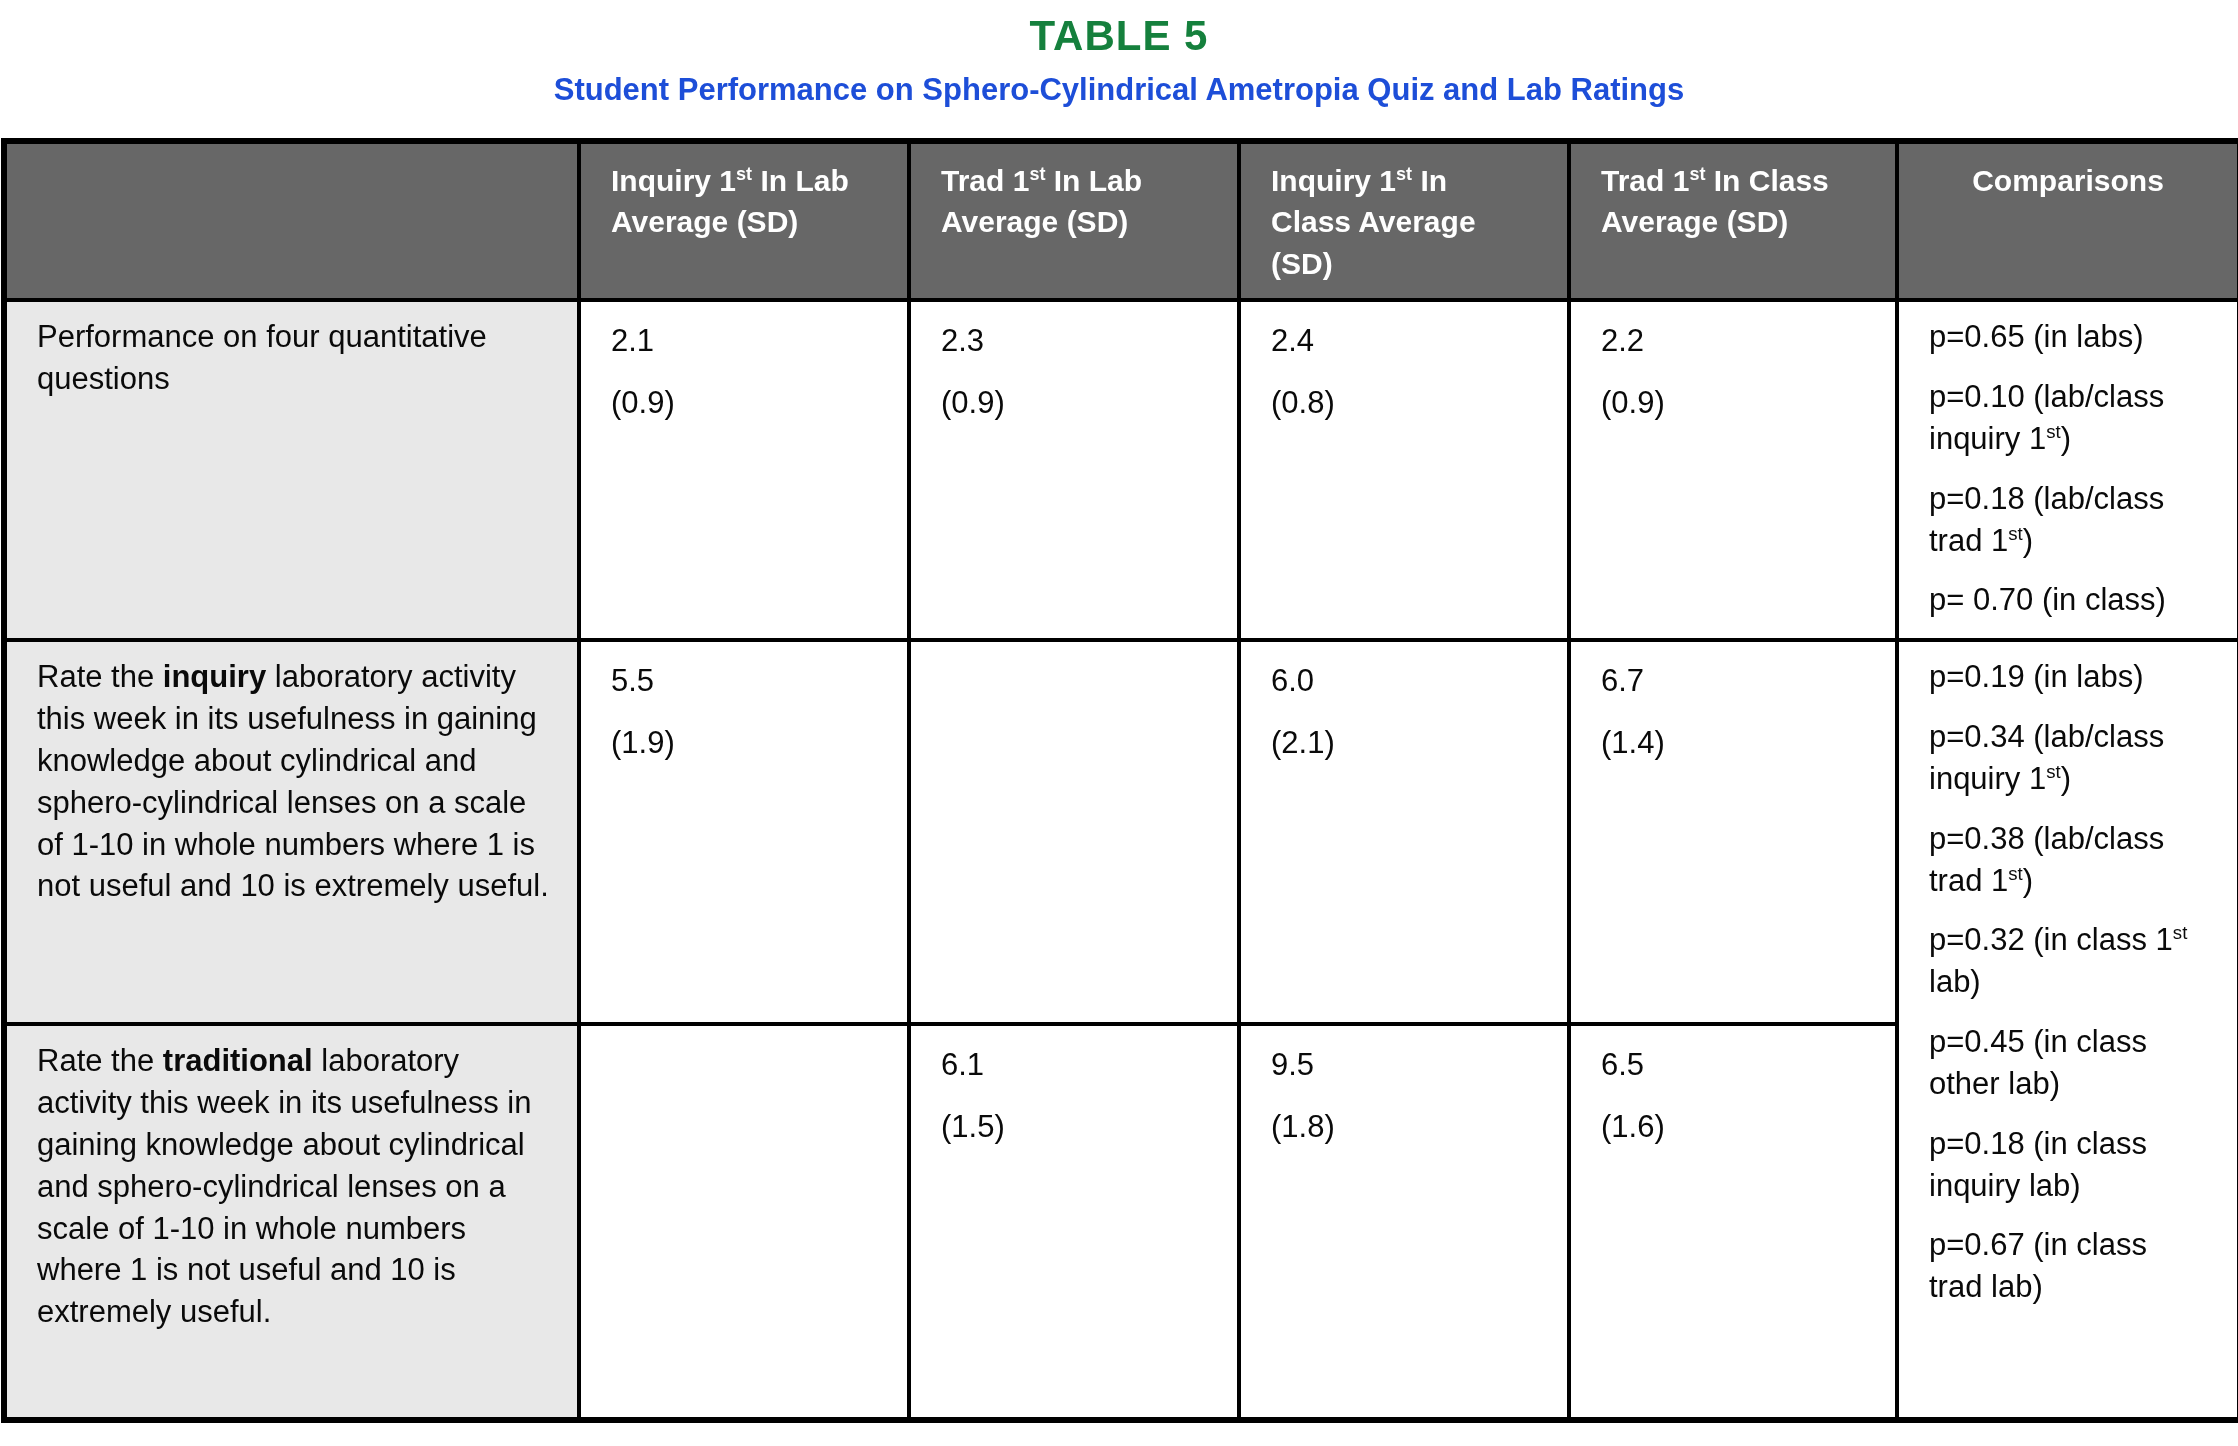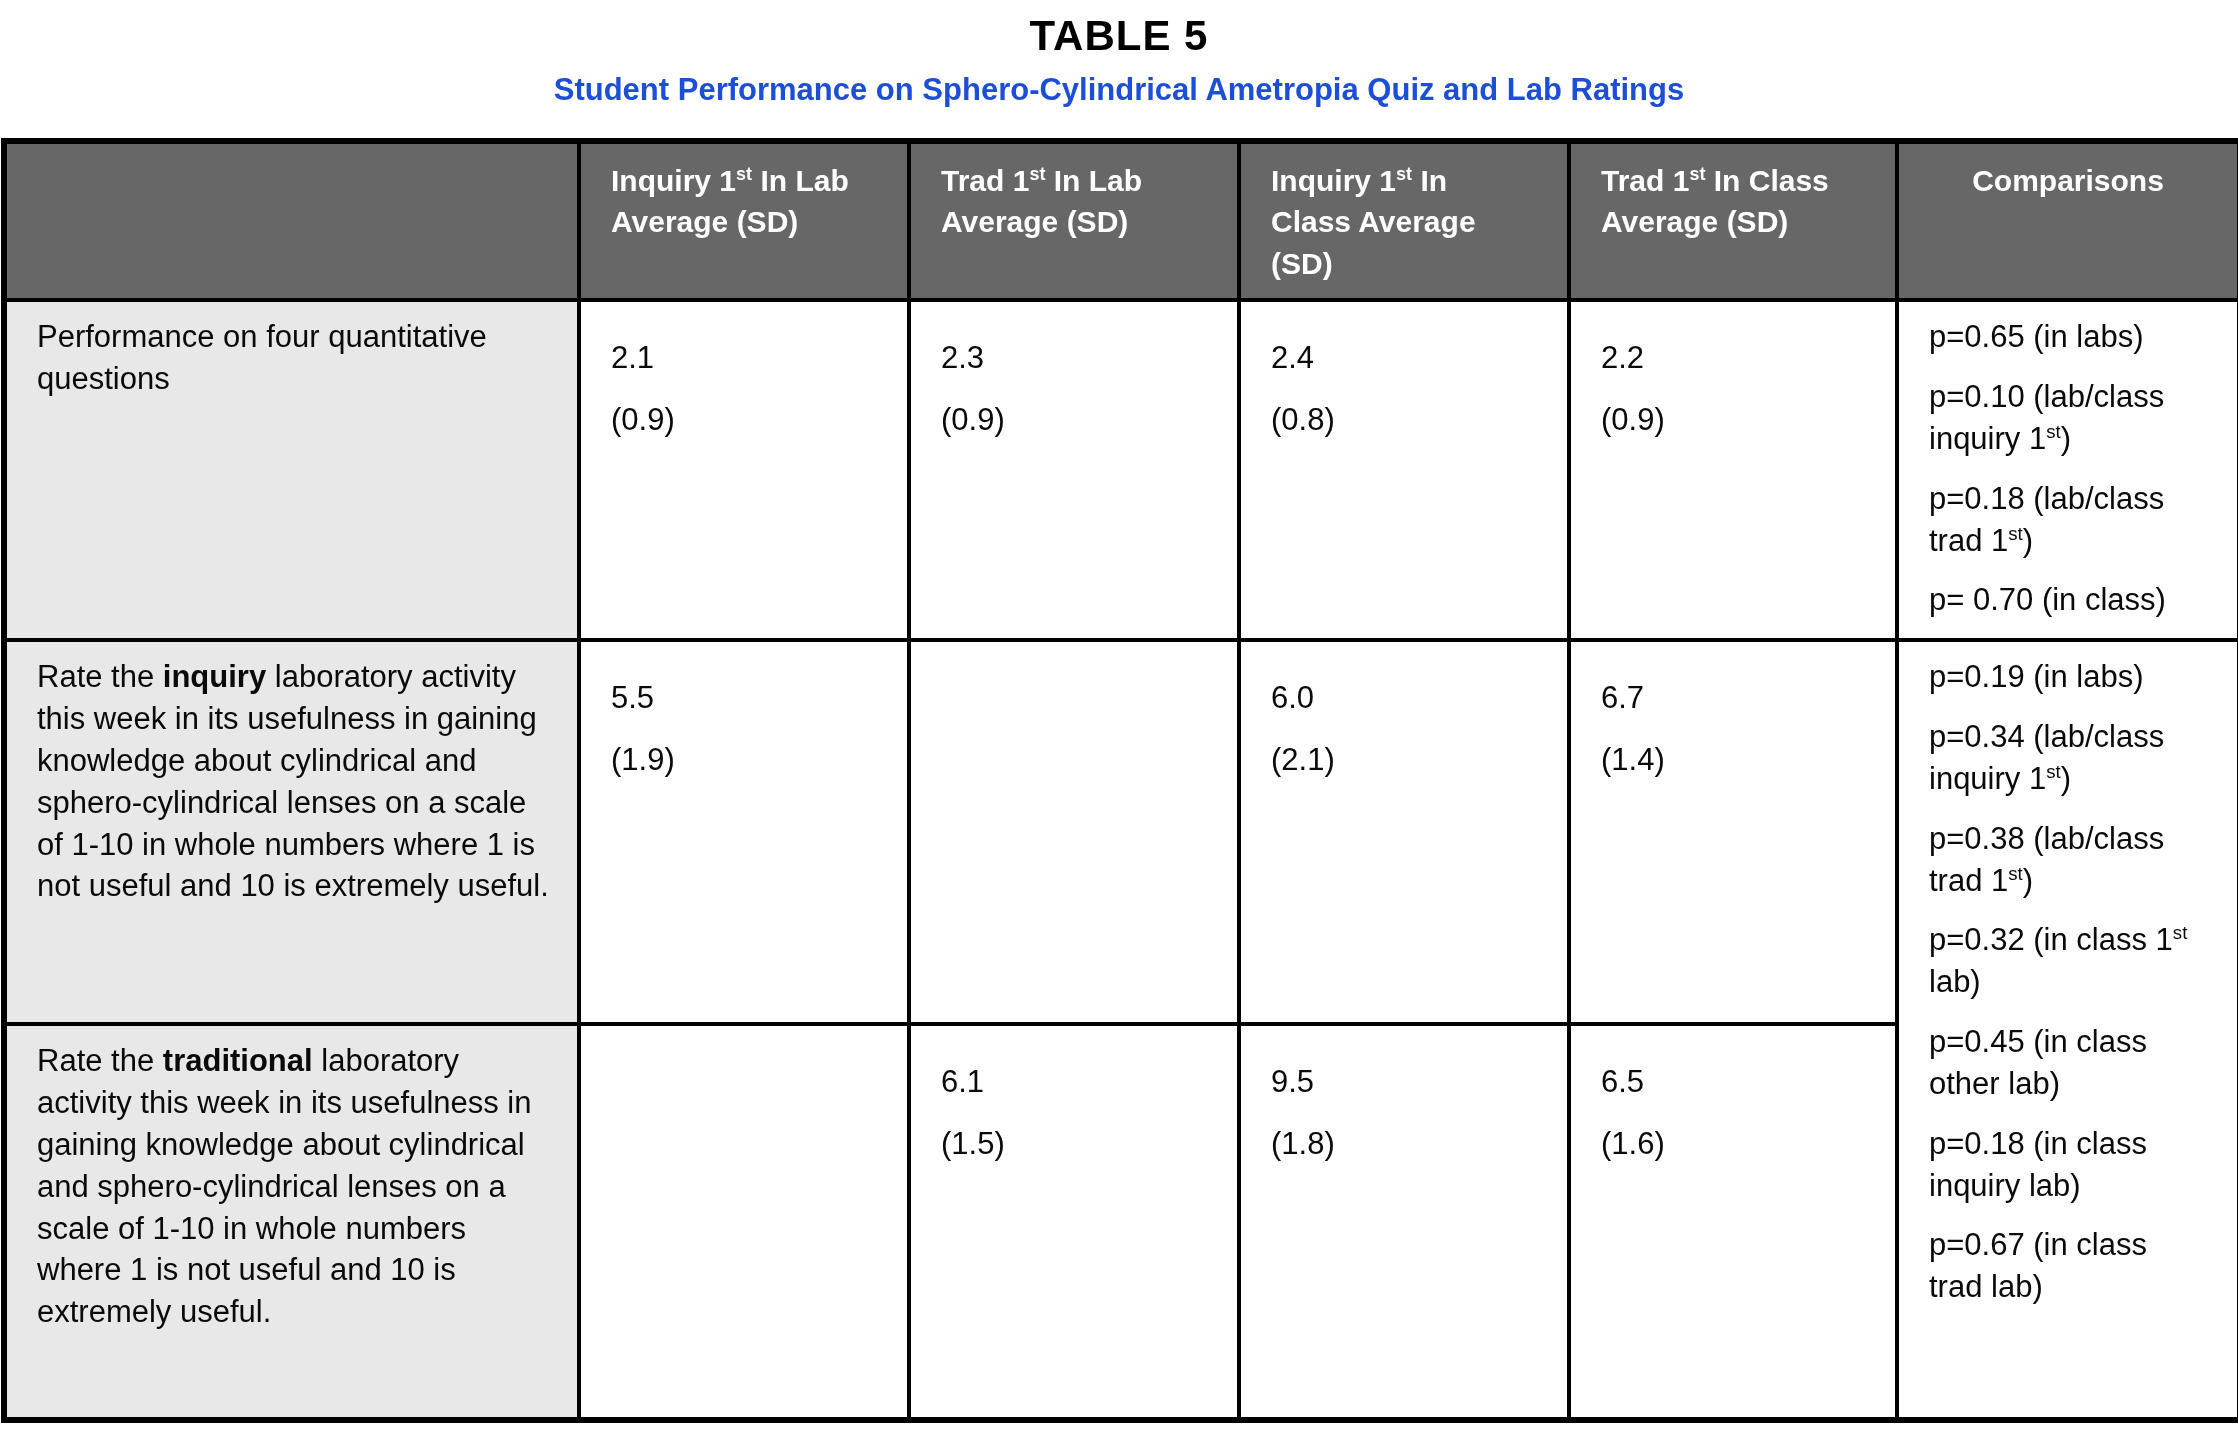--- a/index.html
+++ b/index.html
@@ -8,21 +8,21 @@
     --label-bg:#e8e8e8;
     --border:#000000;
   }
   html,body{margin:0;padding:0;}
   body{
     width:2238px;height:1446px;overflow:hidden;
     background:#ffffff;color:#0a0a0a;
     font-family:"Liberation Sans", sans-serif;
   }
   .title-block{text-align:center;padding-top:12px;}
-  .table-number{font-size:42px;font-weight:bold;letter-spacing:1px;color:#000000;}
+  .table-number{font-size:42px;font-weight:bold;letter-spacing:1px;color:#15803d;}
   .table-title{font-size:31px;font-weight:bold;margin-top:12px;color:#1d4ed8;}
   table.results{
     border-collapse:collapse;table-layout:fixed;
     width:2236px;margin:30px 0 0 1px;
     border:6px solid var(--border);
   }
   col.c-label{width:575px;}
   col.c-inq_lab{width:330px;}
   col.c-trad_lab{width:330px;}
   col.c-inq_class{width:330px;}
@@ -44,21 +44,21 @@
     padding:14px 40px 16px 30px;background:#ffffff;
   }
   td.label-cell{background:var(--label-bg);padding-right:28px;}
   td.comp-cell{padding-right:22px;}
   thead tr{height:158px;}
   tbody tr:nth-child(1){height:340px;}
   tbody tr:nth-child(2){height:384px;}
   tbody tr:nth-child(3){height:396px;}
   .bi{font-weight:bold;}
   sup{font-size:0.6em;line-height:0;}
-  .mean{margin-top:21px;}
+  .mean{margin-top:4px;}
   .sd{margin-top:20px;}
   .pline{margin:0 12px 18px 0;}
   .pline:last-child{margin-bottom:0;}
 </style>
 </head>
 <body>
 
 <div class="title-block">
   <div class="table-number">TABLE 5</div>
   <div class="table-title">Student Performance on Sphero-Cylindrical Ametropia Quiz and Lab Ratings</div>

